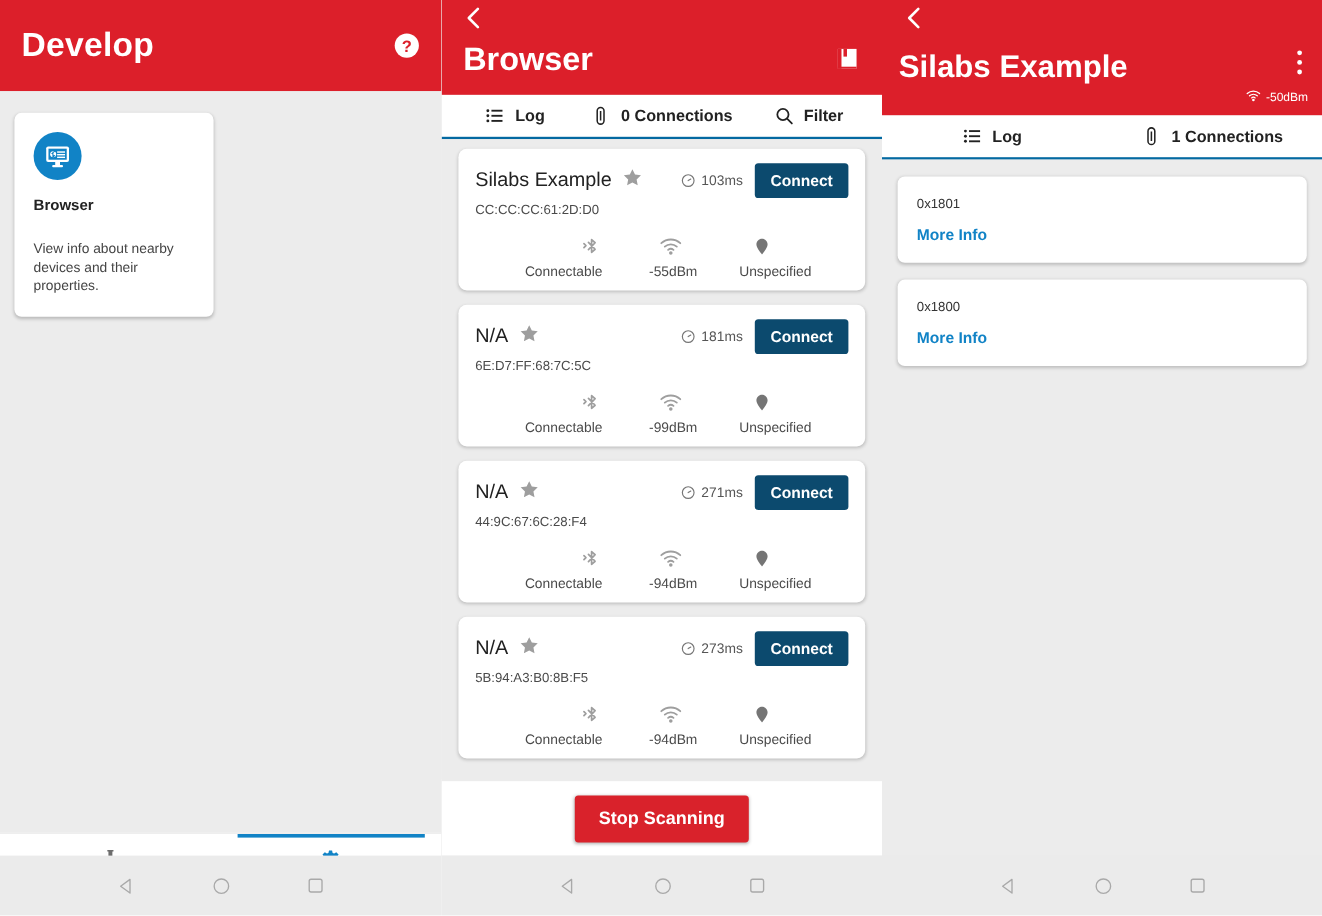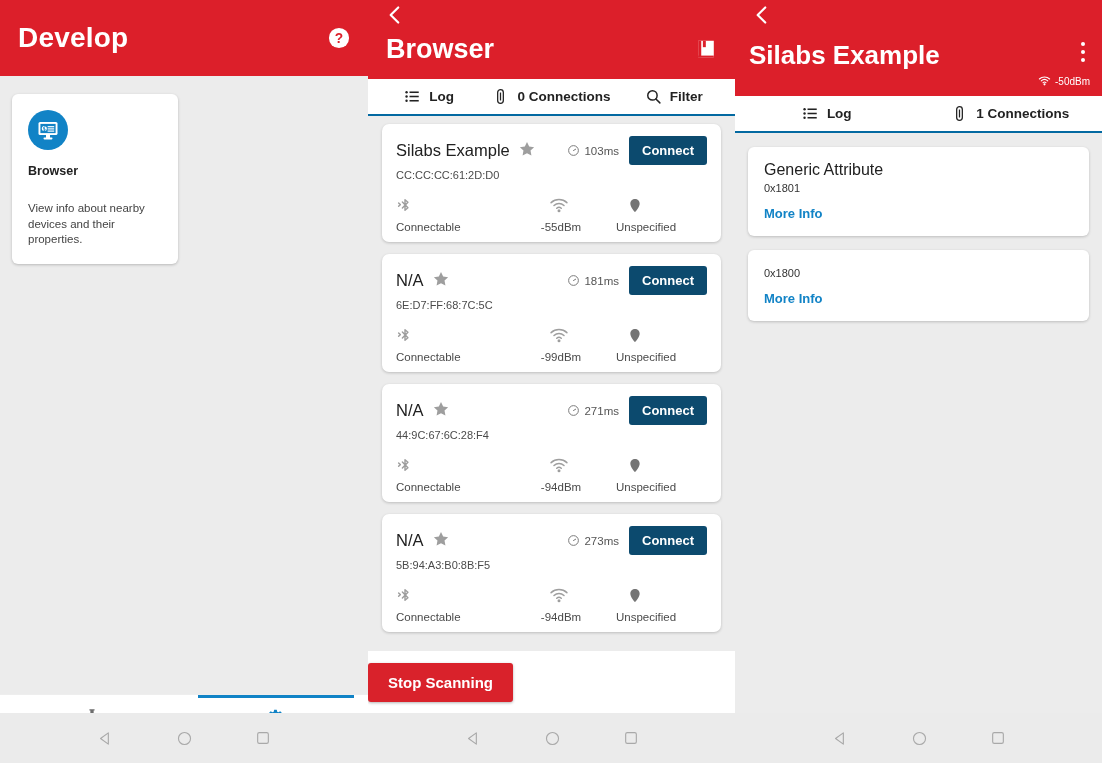--- a/index.html
+++ b/index.html
@@ -84,30 +84,30 @@
   .dc-name { font-size: 16.5px; color:#212121; font-weight: 500; }
   .dc-star { margin-left: 8px; }
   .dc-latency { margin-left: auto; display:flex; align-items:center; gap:4px; font-size: 11.5px; color:#555; }
   .dc-connect {
     margin-left: 10px; background:#0c4a6e; color:#fff; border:none; border-radius: 3px;
     font-size: 13px; font-weight: 600; padding: 7px 13px; font-family:"Liberation Sans", sans-serif;
   }
   .dc-mac { font-size: 11px; color:#4a4a4a; margin-top: 4px; }
   .dc-row3 { display:flex; margin-top: 13px; }
   .dc-attr { display:flex; flex-direction:column; align-items:flex-start; }
-  .dc-attr.a1 { width: 106px; }
+  .dc-attr.a1 { width: 106px; align-items: flex-end; }
   .dc-attr.a2 { width: 114px; align-items:center; }
   .dc-attr.a3 { align-items:flex-start; }
   .dc-attr .ic { height: 22px; display:flex; align-items:center; }
   .dc-attr .txt { font-size: 11.5px; color:#4a4a4a; margin-top: 5px; }
   .dc-attr.a2 .txt { margin-left: 4px; }
   .dc-attr.a3 .ic { margin-left: 11px; }
 
   .scan-bar { position:absolute; bottom: 50px; left:0; width: 367px; height: 62px; background:#fff;
-              display:flex; align-items:center; justify-content:flex-start; }
+              display:flex; align-items:center; justify-content:center; }
   .scan-btn { background:#d9222b; color:#fff; border:none; border-radius:3px; font-size:15px;
               font-weight:bold; padding: 11px 20px; box-shadow: 0 1px 3px rgba(0,0,0,.3);
               font-family:"Liberation Sans", sans-serif; }
 
   
   .svc-list { background:#ececec; height: 580px; padding: 14px 13px 0 13px; }
   .svc-card { background:#fff; border-radius:6px; box-shadow: 0 1px 3px rgba(0,0,0,.2);
               padding: 14px 16px 14px 16px; margin-bottom: 14px; }
   .svc-title { font-size: 16px; color:#212121; font-weight: 500; }
   .svc-uuid { font-size: 11px; color:#333; margin-top: 3px; }
@@ -516,21 +516,20 @@
               <rect x="8" y="2.2" width="8" height="19.6" rx="4"></rect>
               <path d="M12 6.4v11.2"></path>
             </svg>
         </span>
         <span>1 Connections</span>
       </div>
     </div>
 
     <div class="svc-list">
       <div class="svc-card">
-        <div class="svc-title">Generic Attribute</div>
         <div class="svc-uuid">0x1801</div>
         <a class="svc-more">More Info</a>
       </div>
       <div class="svc-card">
         <div class="svc-uuid">0x1800</div>
         <a class="svc-more">More Info</a>
       </div>
     </div>
 
     <div class="navbar">

